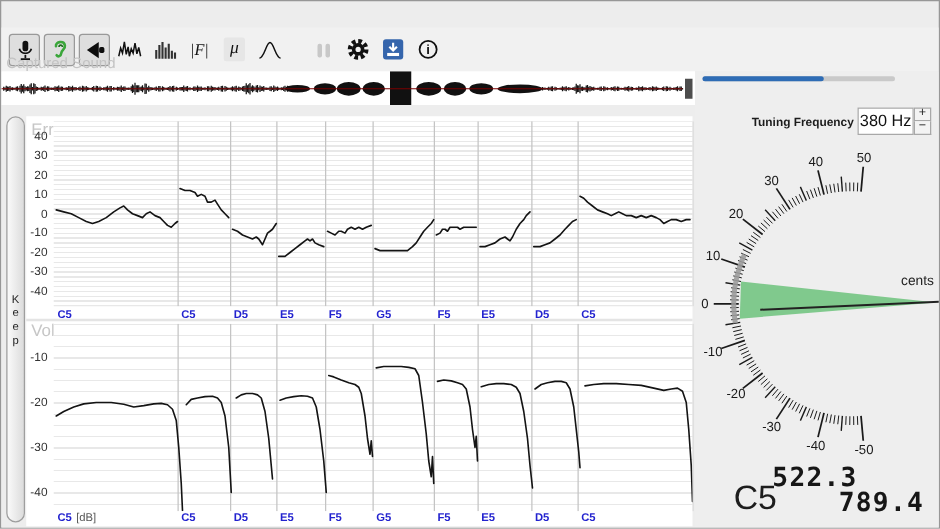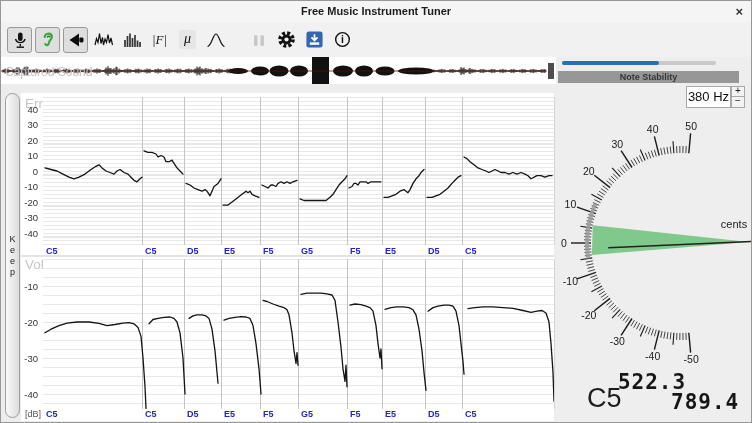--- a/index.html
+++ b/index.html
@@ -16,33 +16,33 @@
            display:flex;align-items:center;padding-left:6px;box-sizing:border-box;gap:3px;}
   .tbtn{width:25px;height:26px;display:flex;align-items:center;justify-content:center;border-radius:3px;}
   .tbtn.pressed{background:#dedede;border:1px solid #999;box-sizing:border-box;}
   .tbtn.flat{border:none;}
   .glyphF{font-family:"Liberation Serif",serif;font-style:italic;font-size:13px;color:#111;}
   .glyphMu{font-family:"Liberation Serif",serif;font-style:italic;font-size:14px;color:#111;
            background:#e6e6e6;border-radius:2px;padding:1px 5px 2px 5px;}
   .gap8{width:12px;}
   
   .captured{position:absolute;left:0;top:56px;width:555px;height:27px;background:#fff;}
-  .captured-label{position:absolute;left:4px;top:64px;font-size:12px;color:#c3c3c3;}
+  .captured-label{position:absolute;left:4px;top:42px;font-size:12px;color:#c3c3c3;}
   .wave-handle{position:absolute;left:547px;top:62px;width:6px;height:16px;background:#4d4d4d;}
   
   .left-bg{position:absolute;left:0;top:83px;width:555px;height:340px;background:#ededed;}
   .chart-block{position:absolute;left:20px;top:92px;width:533px;height:328px;background:#ffffff;}
   .chart-title{position:absolute;font-size:13.5px;color:#c6c6c6;}
   .plot{position:absolute;background:#fff;border-right:1px solid #d6d6d6;}
   .plot.err{background-image:repeating-linear-gradient(to bottom,#e8e8e8 0,#e8e8e8 1px,transparent 1px,transparent 3.875px);}
   .plot.vol{background-image:repeating-linear-gradient(to bottom,#e8e8e8 0,#e8e8e8 1px,transparent 1px,transparent 9px);}
   .plot svg{position:absolute;left:0;top:0;}
   .axis-label{position:absolute;width:21px;text-align:right;font-size:9.5px;color:#333;}
   .note-label{position:absolute;font-size:9px;font-weight:bold;color:#2323cf;}
-  .unit-label{position:absolute;font-size:9px;color:#555;}
+  .unit-label{position:absolute;font-size:9px;color:#555;margin-left:36px;}
   .divider{position:absolute;left:20px;top:254px;width:533px;height:2px;background:#e4e4e4;}
   
   .keep{position:absolute;left:4px;top:92px;width:15px;height:325px;background:linear-gradient(to right,#fafafa,#dcdcdc);
         border:1px solid #9e9e9e;border-radius:8px;box-sizing:border-box;display:flex;
         align-items:center;justify-content:center;}
   .keep span{writing-mode:vertical-lr;text-orientation:upright;font-size:9px;color:#222;letter-spacing:1px;}
   
   .panel{position:absolute;left:555px;top:56px;width:197px;height:367px;background:#eeeeee;}
   .progress-track{position:absolute;left:561px;top:60px;width:154px;height:4px;background:#c9c9c9;border-radius:2px;}
   .progress-fill{height:4px;background:#2e6cb5;border-radius:2px;}
@@ -61,24 +61,20 @@
   .lcd{position:absolute;font-family:"DejaVu Sans Mono",monospace;font-weight:bold;
        font-size:21px;color:#161616;letter-spacing:1px;}
   .note-read{position:absolute;left:586px;top:382px;font-size:27px;color:#1d1d1d;}
   svg text{font-family:"Liberation Sans",sans-serif;}
 </style>
 </head>
 <body>
 
 <div class="app">
 
-  <div class="titlebar">
-    <div class="title">Free Music Instrument Tuner</div>
-    <div class="close">×</div>
-  </div>
 
   <div class="toolbar">
     <div class="tbtn pressed">
       <svg width="20" height="20" viewBox="0 0 20 20">
         <rect x="8" y="2.5" width="4.6" height="8.5" rx="2.3" fill="#111"></rect>
         <path d="M5.5 9 a5 5 0 0 0 9.6 0" stroke="#111" stroke-width="1.4" fill="none"></path>
         <line x1="10.3" y1="14" x2="10.3" y2="16.6" stroke="#111" stroke-width="1.4"></line>
         <line x1="6.6" y1="17.2" x2="14" y2="17.2" stroke="#111" stroke-width="1.4"></line>
       </svg>
     </div>
@@ -569,22 +565,22 @@
   <div class="unit-label" style="left:16px;top:408px;width:24px;text-align:right">[dB]</div>
 
   <div class="keep">
     <span>Keep</span>
   </div>
 
   <div class="panel"></div>
   <div class="progress-track">
     <div class="progress-fill" id="prog-fill" style="width: 63%;"></div>
   </div>
-  <div class="stability">Note Stability</div>
-
+
+  <div class="tune-label">Tuning Frequency</div>
   <div class="freq-box">380 Hz</div>
   <div class="spin">
     <div>+</div>
     <div>−</div>
   </div>
 
   <svg id="gauge-svg" width="195" height="262" style="position:absolute;left:557px;top:108px">
       <line x1="130.8" y1="223.7" x2="132.6" y2="243.6" stroke="#1a1a1a" stroke-width="1.4"></line>
       <line x1="127.9" y1="223.9" x2="128.2" y2="230.9" stroke="#1a1a1a" stroke-width="0.8"></line>
       <line x1="124.9" y1="224.0" x2="125.0" y2="231.0" stroke="#1a1a1a" stroke-width="0.8"></line>

